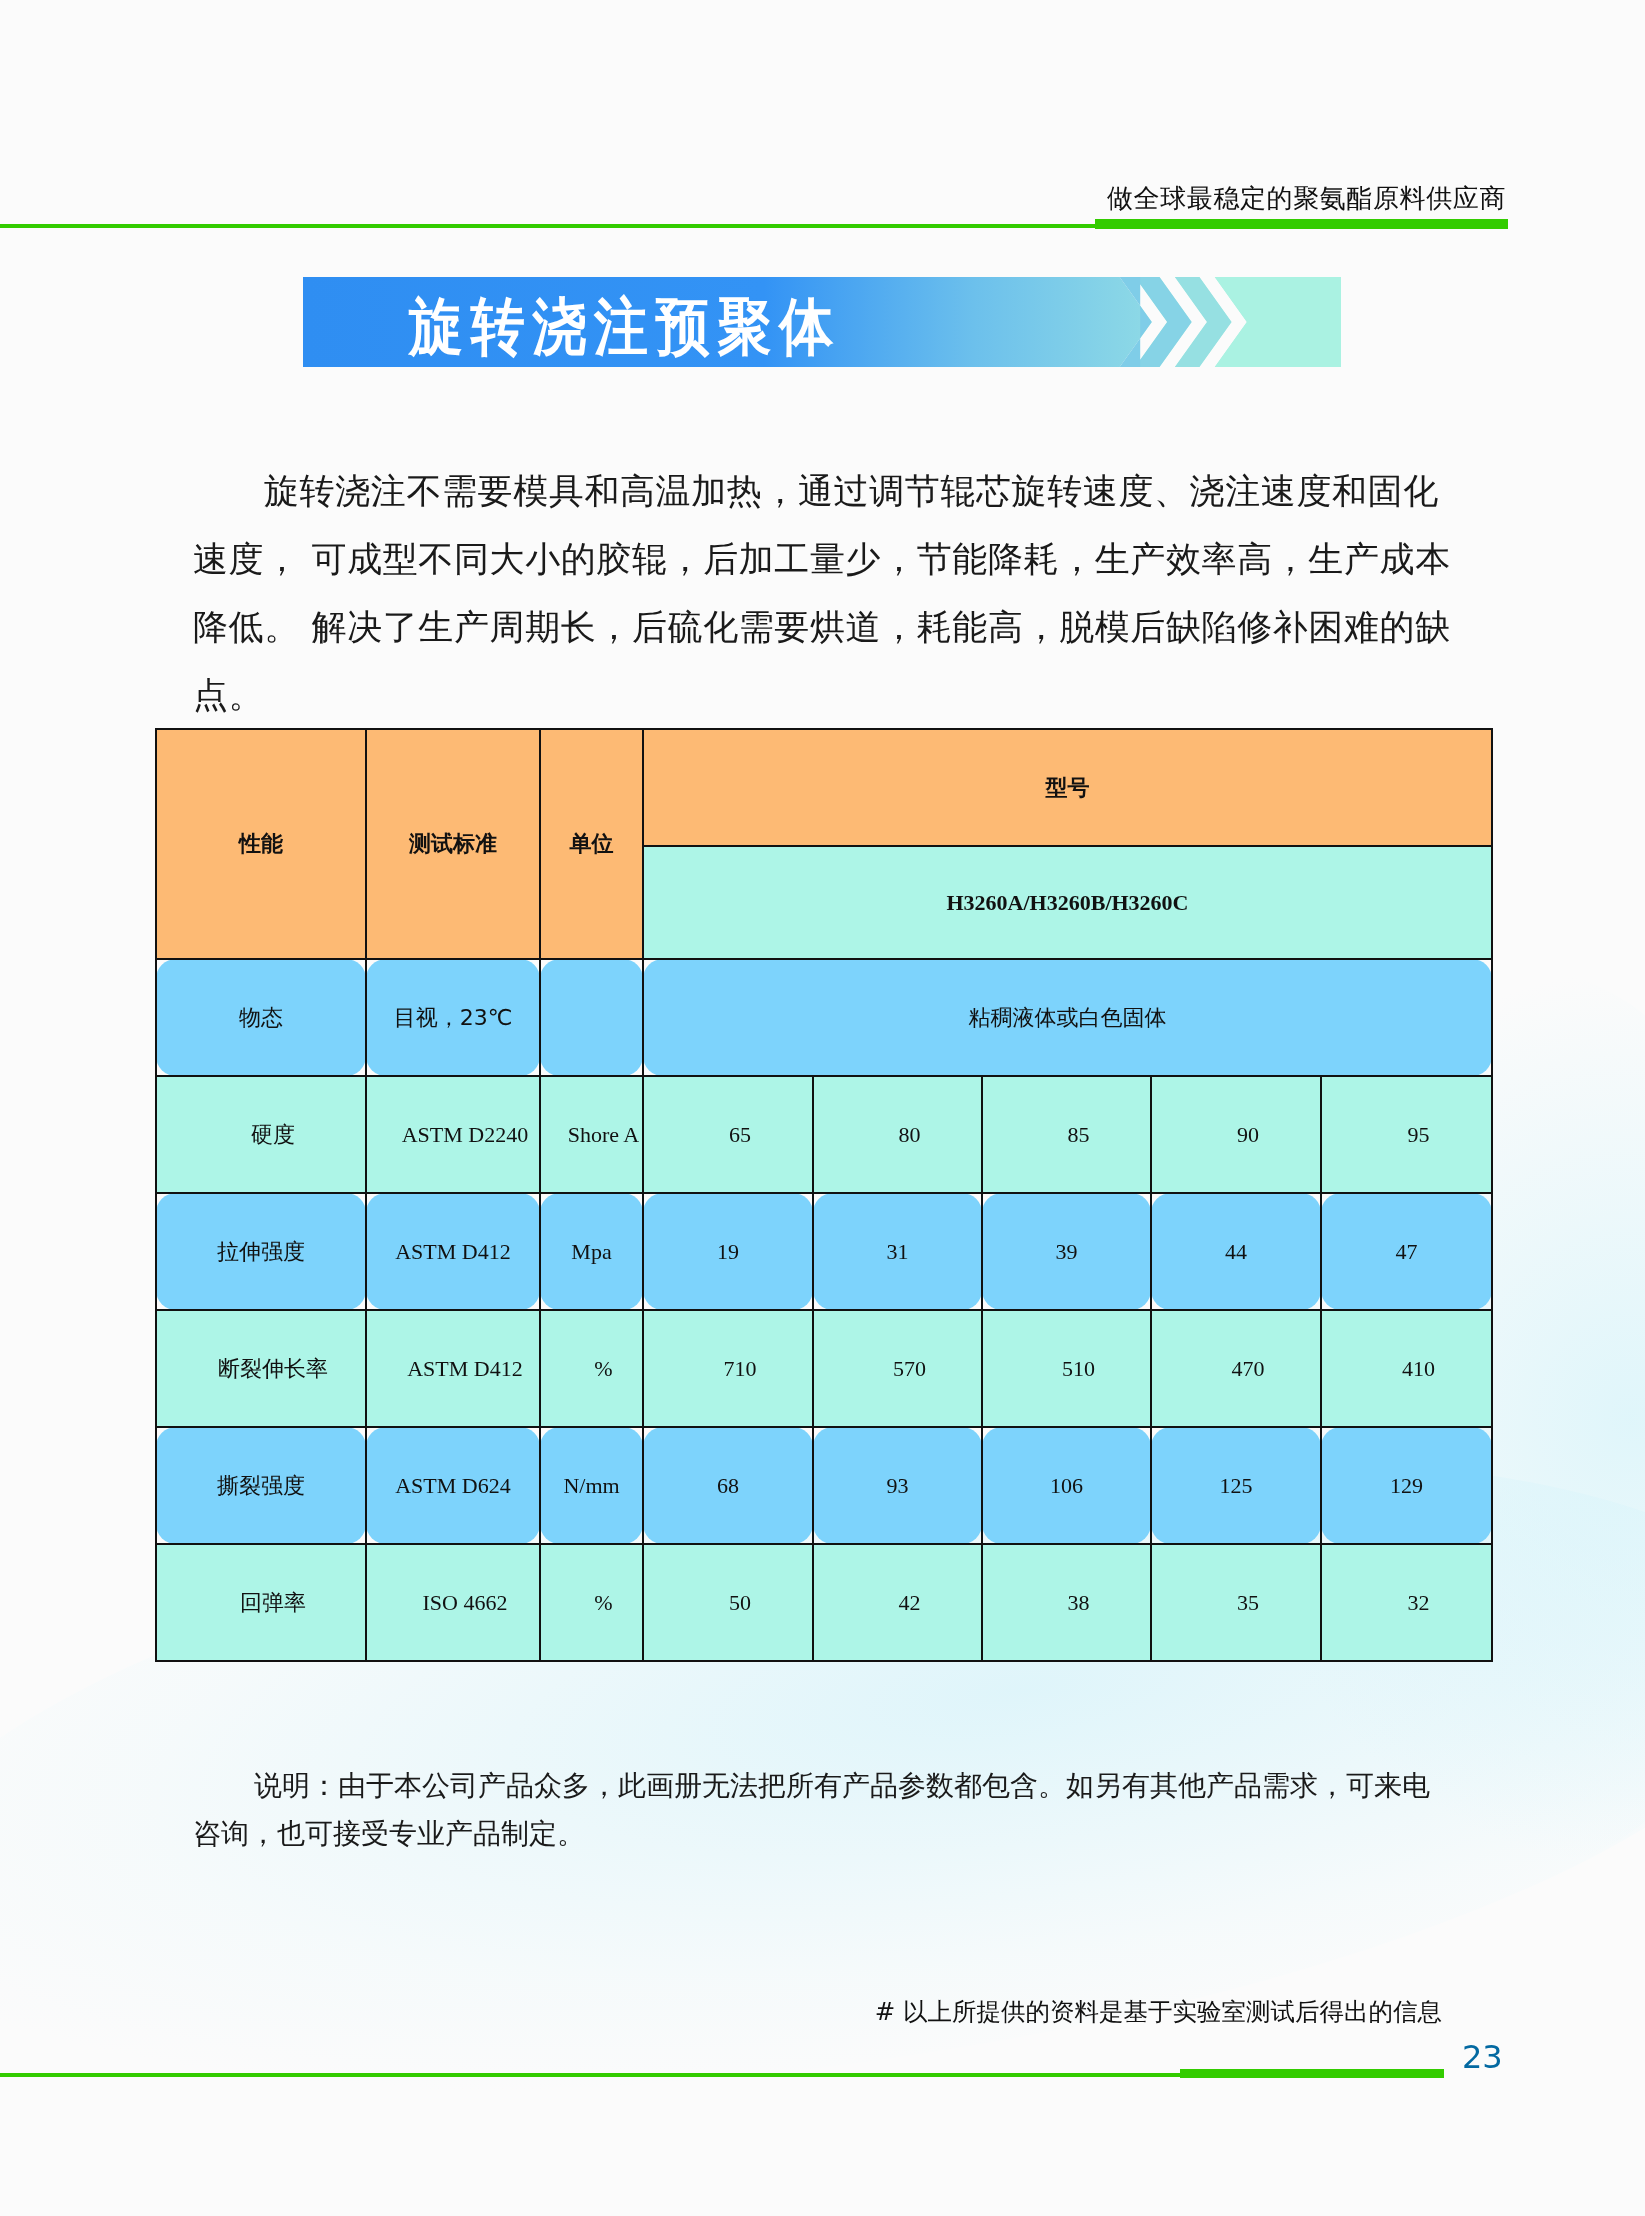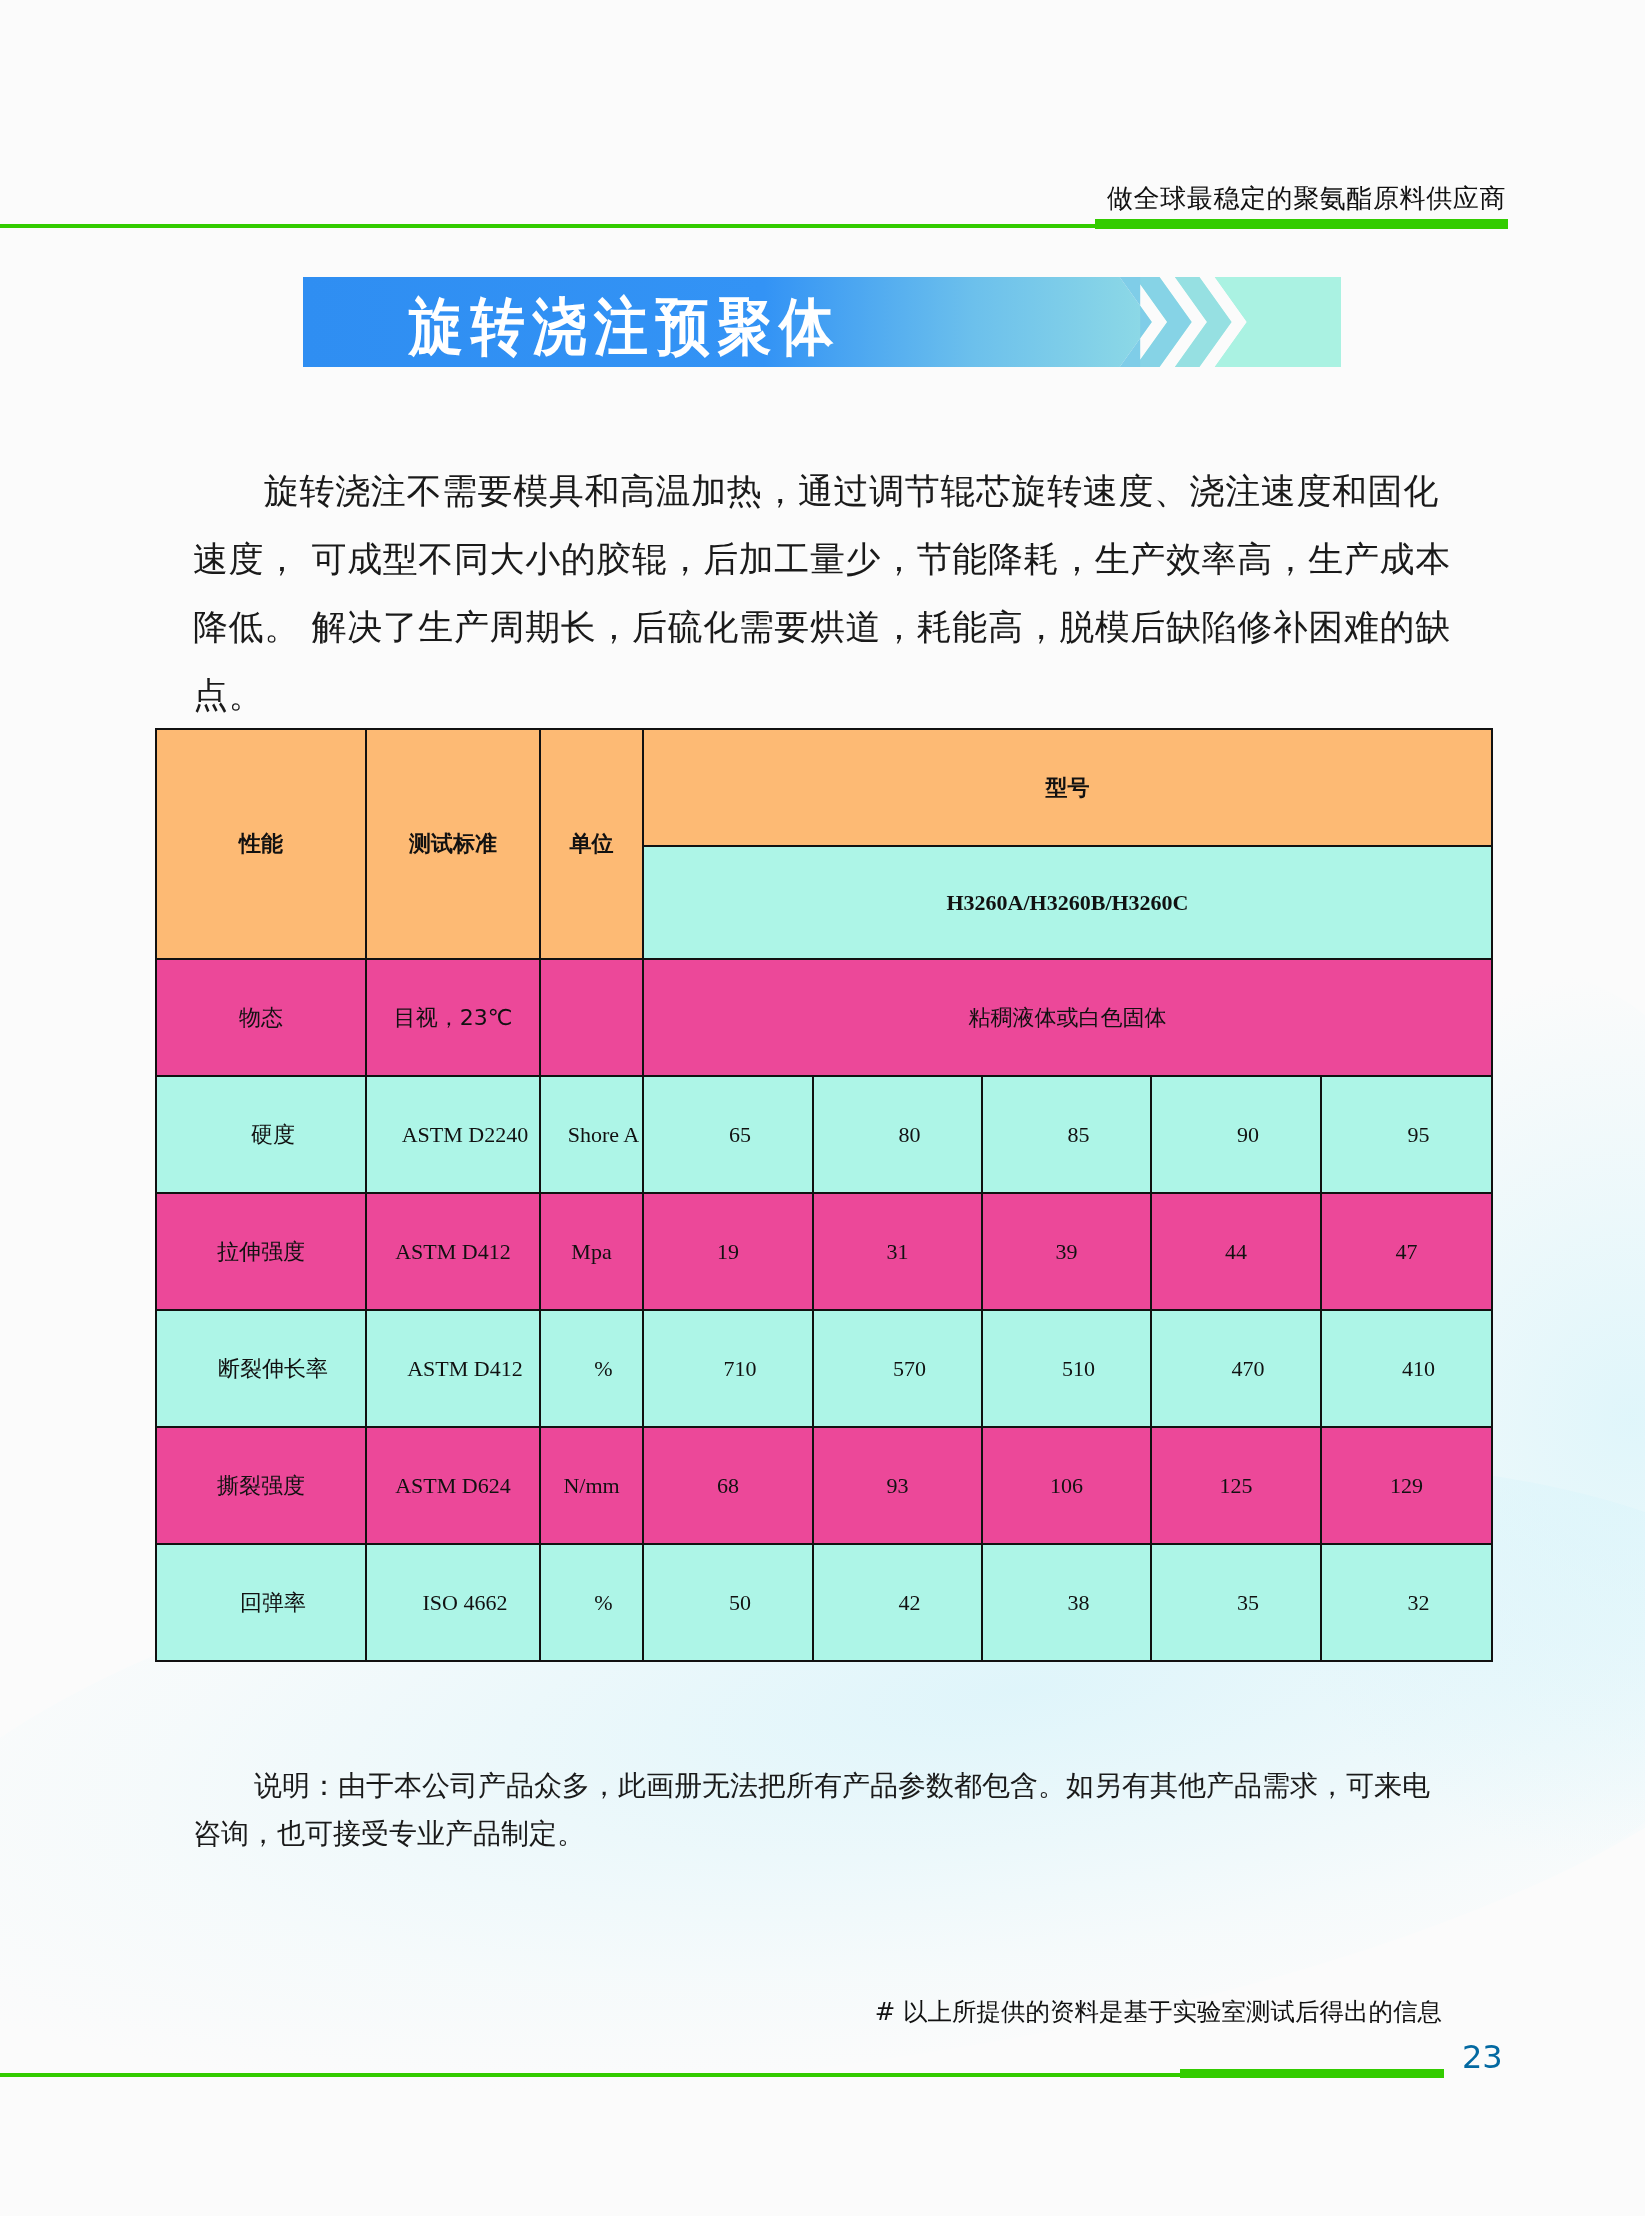--- a/index.html
+++ b/index.html
@@ -56,21 +56,21 @@
     font-size: 22px; color: #111;
   }
   .spec-table td, .spec-table th {
     border: 2.6px solid #111; text-align: center; vertical-align: middle; padding: 0;
     font-weight: normal;
   }
   .spec-table .hdr-dark { background: #fdba74; }
   .spec-table .hdr-light { background: #adf5e7; font-weight: bold; }
   .spec-table th.hdr-dark { font-weight: bold; font-family: "DejaVu Sans", sans-serif; font-size: 22px; }
   .spec-table tr.row-mint td { background: #adf5e7; padding-left: 24px; }
-  .spec-table tr.row-white td { background: #ec4899; }
+  .spec-table tr.row-white td { background: #7dd3fc; border-radius: 20px; }
   .spec-table tr { height: 117px; }
   .spec-table td.cn { font-family: "DejaVu Sans", sans-serif; font-size: 22px; }
 
   
   .note {
     position: absolute; left: 193px; top: 1734px; width: 1264px;
     font-size: 28px; line-height: 48px; color: #1a1a1a; text-indent: 61px;
   }
 
   

